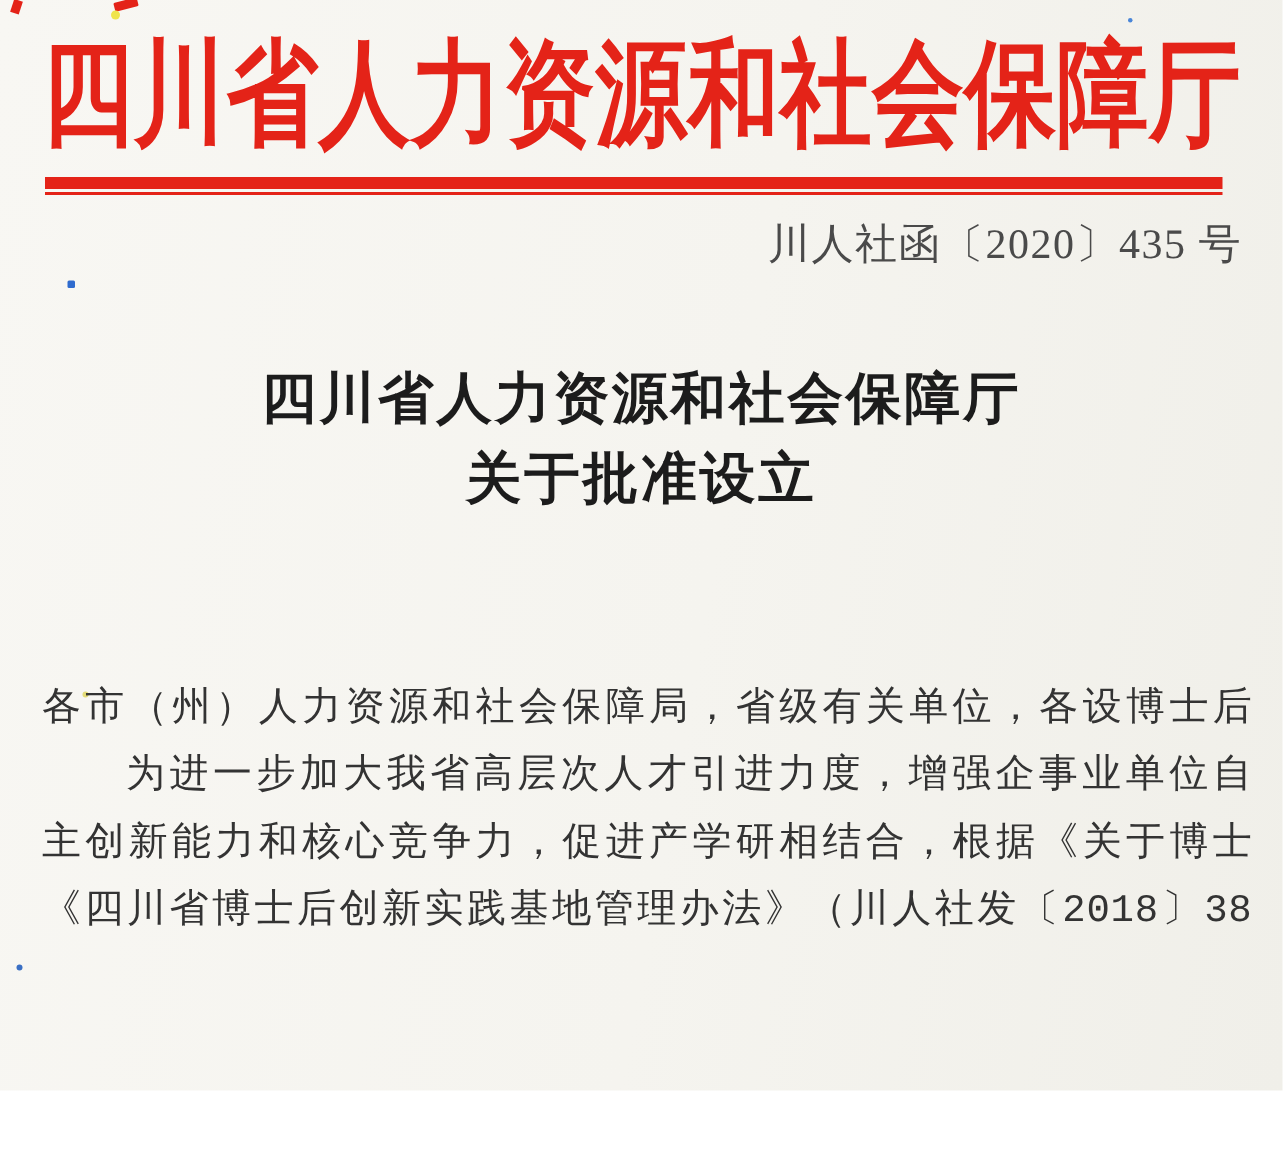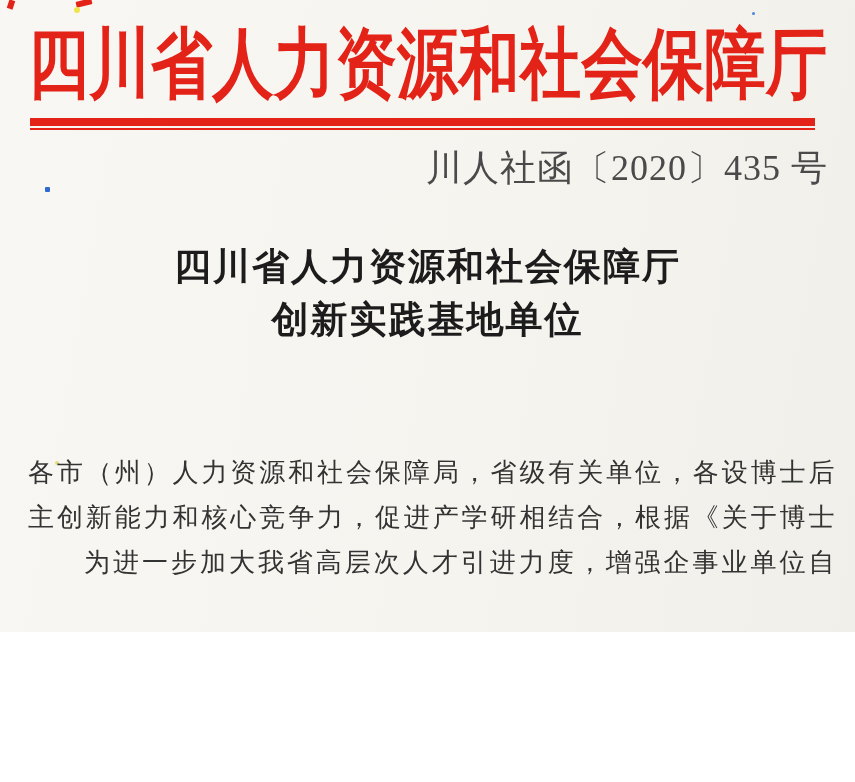--- a/index.html
+++ b/index.html
@@ -1,18 +1,18 @@
 <!DOCTYPE html>
 <html><head>
 <meta charset="utf-8">
 <style>
   html,body{margin:0;padding:0;}
   .page{
     position:relative;
-    width:855px;height:632px;
+    width:855px;height:727px;
     overflow:hidden;
     background:linear-gradient(100deg,#f8f7f3 0%,#f5f4ef 55%,#f0efe9 100%);
     font-family:"Liberation Serif","DejaVu Serif",serif;
   }
   
   .agency{
     position:absolute;left:28px;top:18px;width:800px;margin:0;
     font-size:61px;line-height:1.2;font-weight:700;
     letter-spacing:0.5px;white-space:nowrap;
     color:#e42318;
@@ -20,37 +20,37 @@
   }
   .red-rule{
     position:absolute;left:30px;top:118px;width:785px;height:12px;
     background:linear-gradient(to bottom,
       #e42318 0,#e42318 8px,
       rgba(0,0,0,0) 8px,rgba(0,0,0,0) 10px,
       #e42318 10px,#e42318 12px);
   }
   .doc-number{
     position:absolute;top:144px;right:27px;
-    font-size:36px;letter-spacing:1px;color:#4a4a4a;
+    font-size:28px;letter-spacing:1px;color:#4a4a4a;
     white-space:nowrap;
     margin-left:22px;
   }
   
   .title{
     position:absolute;left:0;top:240px;width:855px;
     text-align:center;font-weight:700;color:#1c1c1c;
     font-size:37px;line-height:53px;letter-spacing:2px;
   }
   
   .body{
     position:absolute;left:28px;top:450px;width:807px;
     font-size:26px;line-height:45px;color:#333;
     letter-spacing:0.5px;
   }
-  .bl{height:45px;overflow:hidden;}
+  .bl{height:45px;overflow:hidden;font-family:Liberation Mono, monospace;}
   .j{text-align:justify;text-align-last:justify;}
   .ind{text-indent:56px;}
   
   .cutoff{
     position:absolute;left:34px;top:777px;width:790px;height:5px;
     background:repeating-linear-gradient(90deg,
       rgba(80,80,80,.55) 0 3px,rgba(0,0,0,0) 3px 11px,
       rgba(110,110,110,.4) 11px 13px,rgba(0,0,0,0) 13px 27px,
       rgba(90,90,90,.5) 27px 31px,rgba(0,0,0,0) 31px 41px);
     opacity:.55;
@@ -79,24 +79,25 @@
   <div class="art dot dot-blue-left"></div>
   <div class="art dot dot-blue-body"></div>
 
   <h1 class="agency">四川省人力资源和社会保障厅</h1>
   <div class="red-rule"></div>
 
   <div class="doc-number">川人社函〔2020〕435 号</div>
 
   <div class="title">
     <div>四川省人力资源和社会保障厅</div>
-    <div>创新实践基地单位</div>
+    <div>关于批准设立</div>
   </div>
 
   <div class="body">
     <div class="bl j">各市（州）人力资源和社会保障局，省级有关单位，各设博士后</div>
+    <div class="bl j ind">为进一步加大我省高层次人才引进力度，增强企事业单位自</div>
     <div class="bl j">主创新能力和核心竞争力，促进产学研相结合，根据《关于博士</div>
-    <div class="bl j ind">为进一步加大我省高层次人才引进力度，增强企事业单位自</div>
+    <div class="bl j">《四川省博士后创新实践基地管理办法》（川人社发〔2018〕38</div>
   </div>
 
   <div class="cutoff"></div>
 
 </div>
 
 </body></html>

